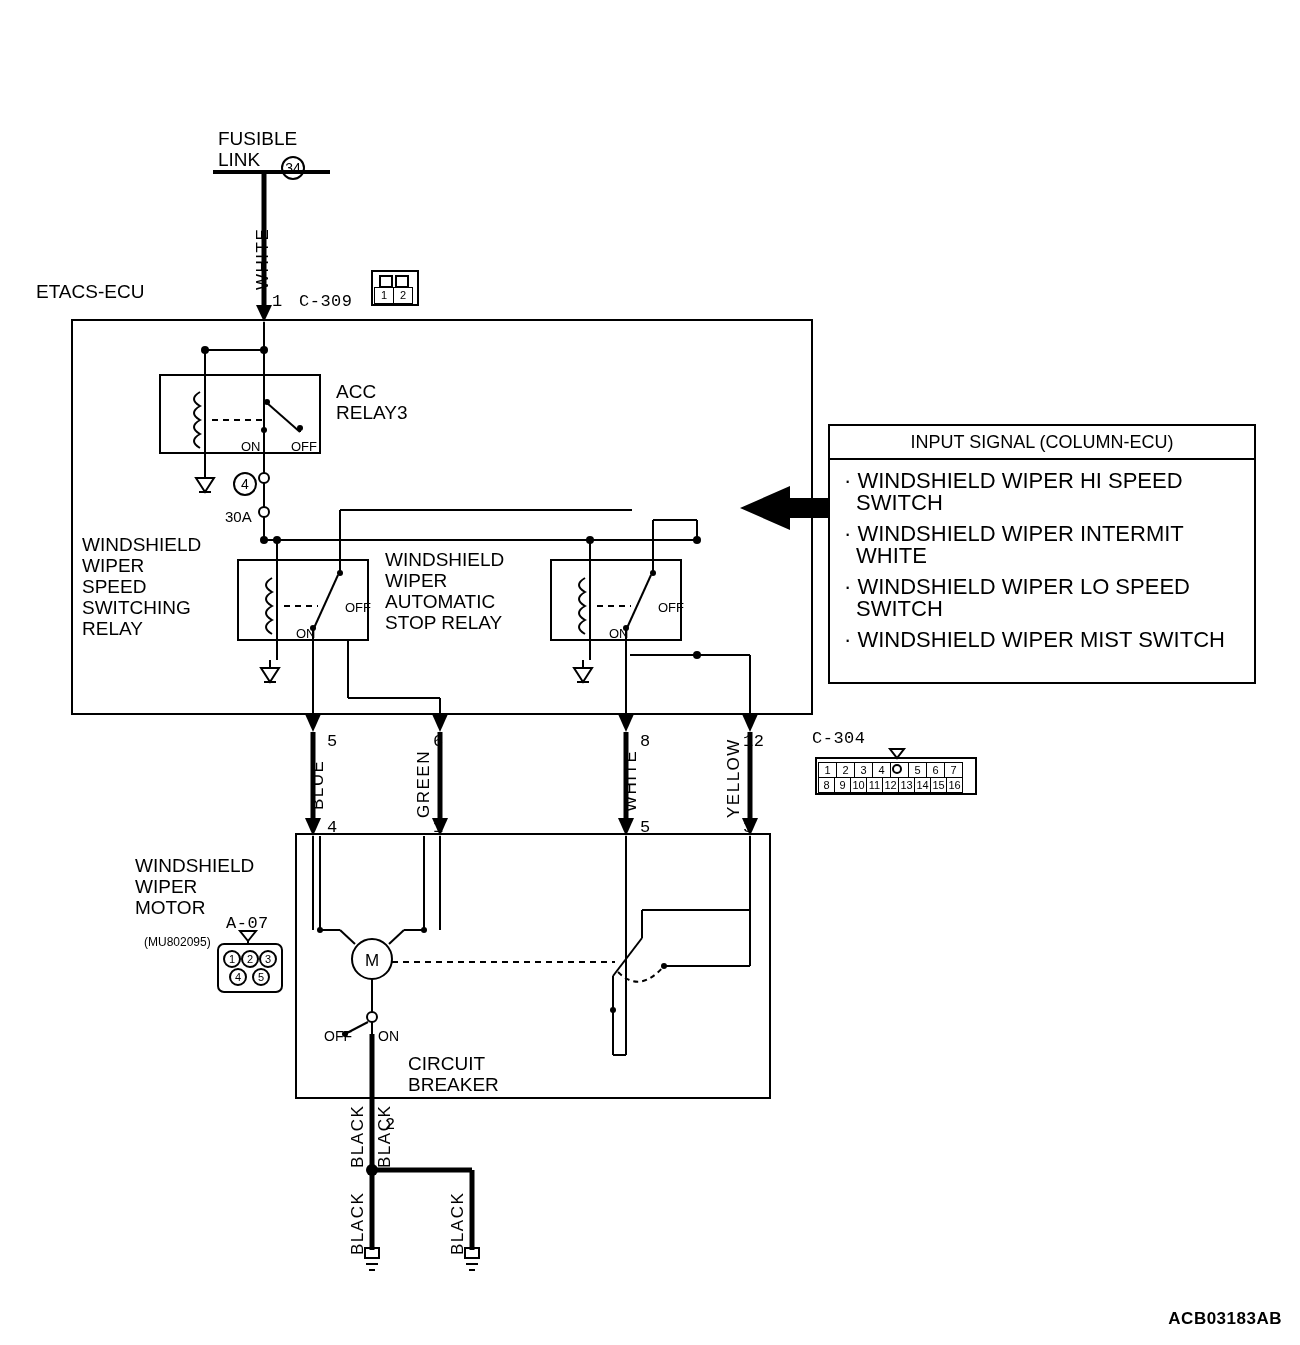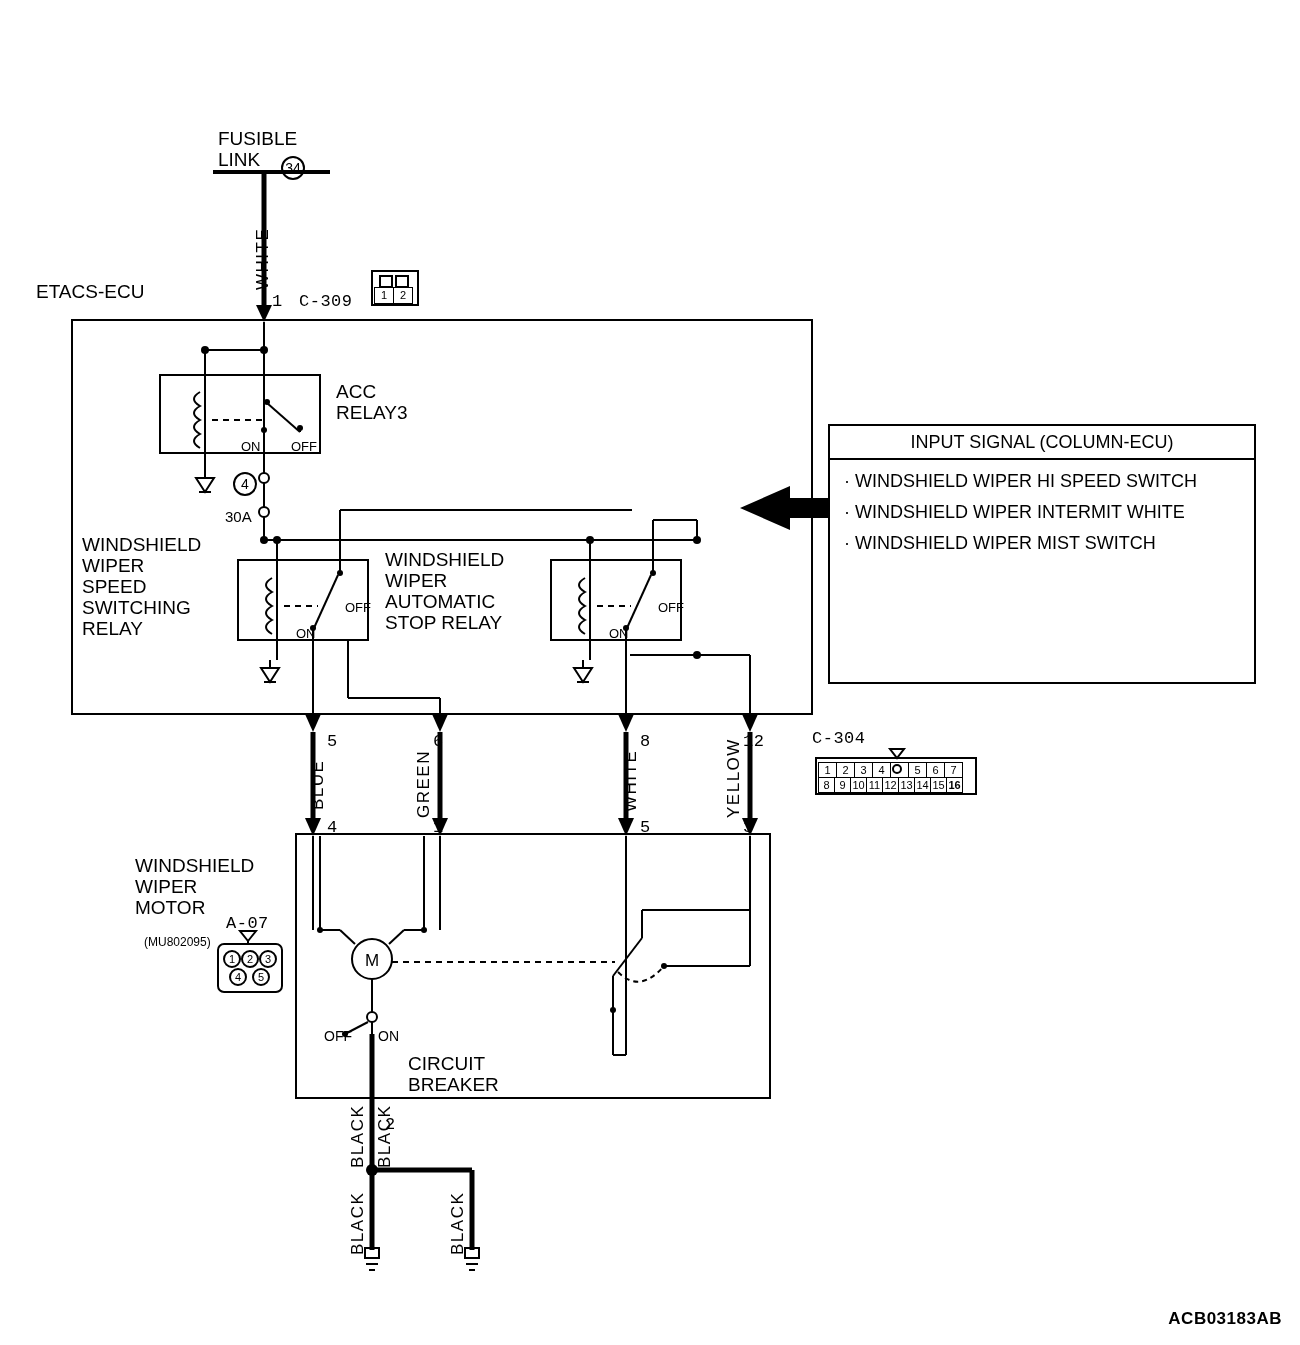--- a/index.html
+++ b/index.html
@@ -110,21 +110,21 @@
     font-size: 18px;
     padding: 6px 0 5px 0;
     border-bottom: 2px solid #000;
   }
   .inputbox ul {
     margin: 0;
     padding: 10px 12px 0 14px;
     list-style: none;
   }
   .inputbox li {
-    font-size: 18px;
+    font-size: 22px;
     line-height: 22px;
     margin-bottom: 9px;
     text-indent: -12px;
     padding-left: 12px;
   }
   .inputbox li::before {
     content: "· ";
   }
 </style>
 </head>
@@ -186,20 +186,21 @@
   <div class="vert" style="left:348px; top:1168px;">BLACK</div>
   <div class="vert" style="left:375px; top:1168px;">BLACK</div>
   <div class="vert" style="left:348px; top:1255px;">BLACK</div>
   <div class="vert" style="left:448px; top:1255px;">BLACK</div>
 
   <div class="inputbox">
     <div class="hdr">INPUT SIGNAL (COLUMN-ECU)</div>
     <ul>
       <li>WINDSHIELD WIPER HI SPEED SWITCH</li>
       <li>WINDSHIELD WIPER INTERMIT WHITE</li>
+      <li>WINDSHIELD WIPER LO SPEED SWITCH</li>
       <li>WINDSHIELD WIPER MIST SWITCH</li>
     </ul>
   </div>
 
   <table class="conn-tbl" style="left:374px; top:287px;">
     <tbody>
         <tr>
       <td style="width:18px; height:15px;">1</td>
       <td style="width:18px; height:15px;">2</td>
     </tr>
@@ -224,21 +225,21 @@
     <tbody>
         <tr>
       <td style="width:15px;height:14px;">8</td>
       <td style="width:15px;height:14px;">9</td>
       <td style="width:15px;height:14px;">10</td>
       <td style="width:15px;height:14px;">11</td>
       <td style="width:15px;height:14px;">12</td>
       <td style="width:15px;height:14px;">13</td>
       <td style="width:15px;height:14px;">14</td>
       <td style="width:15px;height:14px;">15</td>
-      <td style="width:15px;height:14px;font-weight:bold;">16</td>
+      <td style="width:15px;height:14px;">16</td>
     </tr>
   </tbody>
     </table>
 
   <div class="circnum" style="left:223px; top:950px; width:18px; height:18px; line-height:15px; font-size:11px;">1</div>
   <div class="circnum" style="left:241px; top:950px; width:18px; height:18px; line-height:15px; font-size:11px;">2</div>
   <div class="circnum" style="left:259px; top:950px; width:18px; height:18px; line-height:15px; font-size:11px;">3</div>
   <div class="circnum" style="left:229px; top:968px; width:18px; height:18px; line-height:15px; font-size:11px;">4</div>
   <div class="circnum" style="left:252px; top:968px; width:18px; height:18px; line-height:15px; font-size:11px;">5</div>
 

